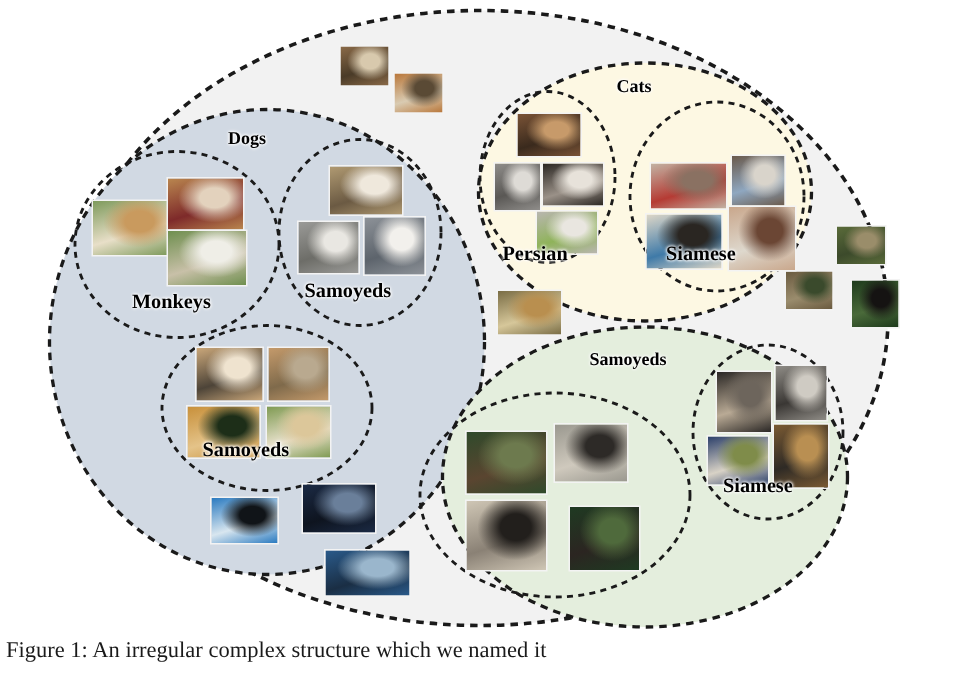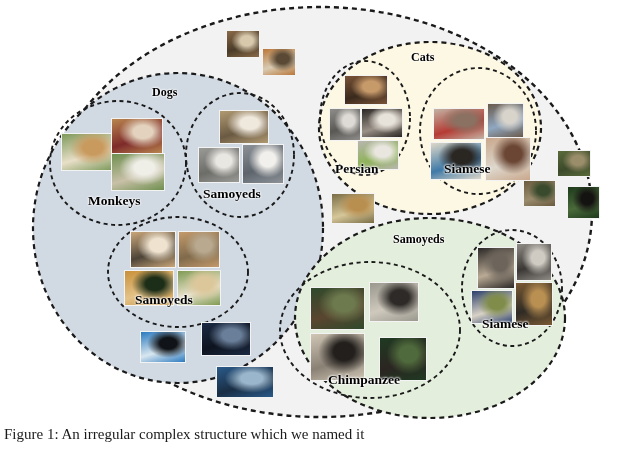--- a/index.html
+++ b/index.html
@@ -139,21 +139,20 @@
       </div>
       <div class="thumb" style="left: 369px; top: 282px; width: 50px; height: 40px;">
         <i style="background: radial-gradient(at 62% 38%, rgb(45, 42, 39) 0%, rgb(45, 42, 39) 22%, transparent 55%), linear-gradient(163deg, rgb(154, 152, 143) 0%, rgb(207, 201, 189) 58%, rgb(154, 152, 143) 100%);"></i>
       </div>
       <div class="thumb" style="left: 310px; top: 333px; width: 55px; height: 48px;">
         <i style="background: radial-gradient(at 62% 38%, rgb(34, 31, 28) 0%, rgb(34, 31, 28) 22%, transparent 55%), linear-gradient(163deg, rgb(207, 198, 181) 0%, rgb(138, 129, 117) 58%, rgb(207, 198, 181) 100%);"></i>
       </div>
       <div class="thumb" style="left: 379px; top: 337px; width: 48px; height: 44px;">
         <i style="background: radial-gradient(at 62% 38%, rgb(79, 106, 60) 0%, rgb(79, 106, 60) 22%, transparent 55%), linear-gradient(163deg, rgb(31, 58, 34) 0%, rgb(43, 37, 33) 58%, rgb(31, 58, 34) 100%);"></i>
       </div>
-      <div class="lbl lbl-sub" style="left: 328px; top: 372px;">Chimpanzee</div>
       <div class="thumb" style="left: 477px; top: 247px; width: 38px; height: 42px;">
         <i style="background: radial-gradient(at 62% 38%, rgb(109, 101, 92) 0%, rgb(109, 101, 92) 22%, transparent 55%), linear-gradient(163deg, rgb(42, 39, 37) 0%, rgb(185, 170, 149) 58%, rgb(42, 39, 37) 100%);"></i>
       </div>
       <div class="thumb" style="left: 516px; top: 243px; width: 36px; height: 38px;">
         <i style="background: radial-gradient(at 62% 38%, rgb(207, 203, 195) 0%, rgb(207, 203, 195) 22%, transparent 55%), linear-gradient(163deg, rgb(143, 140, 134) 0%, rgb(58, 55, 52) 58%, rgb(143, 140, 134) 100%);"></i>
       </div>
       <div class="thumb" style="left: 471px; top: 290px; width: 42px; height: 34px;">
         <i style="background: radial-gradient(at 62% 38%, rgb(127, 140, 74) 0%, rgb(127, 140, 74) 22%, transparent 55%), linear-gradient(163deg, rgb(43, 63, 106) 0%, rgb(216, 210, 198) 58%, rgb(43, 63, 106) 100%);"></i>
       </div>
       <div class="thumb" style="left: 515px; top: 282px; width: 38px; height: 44px;">

